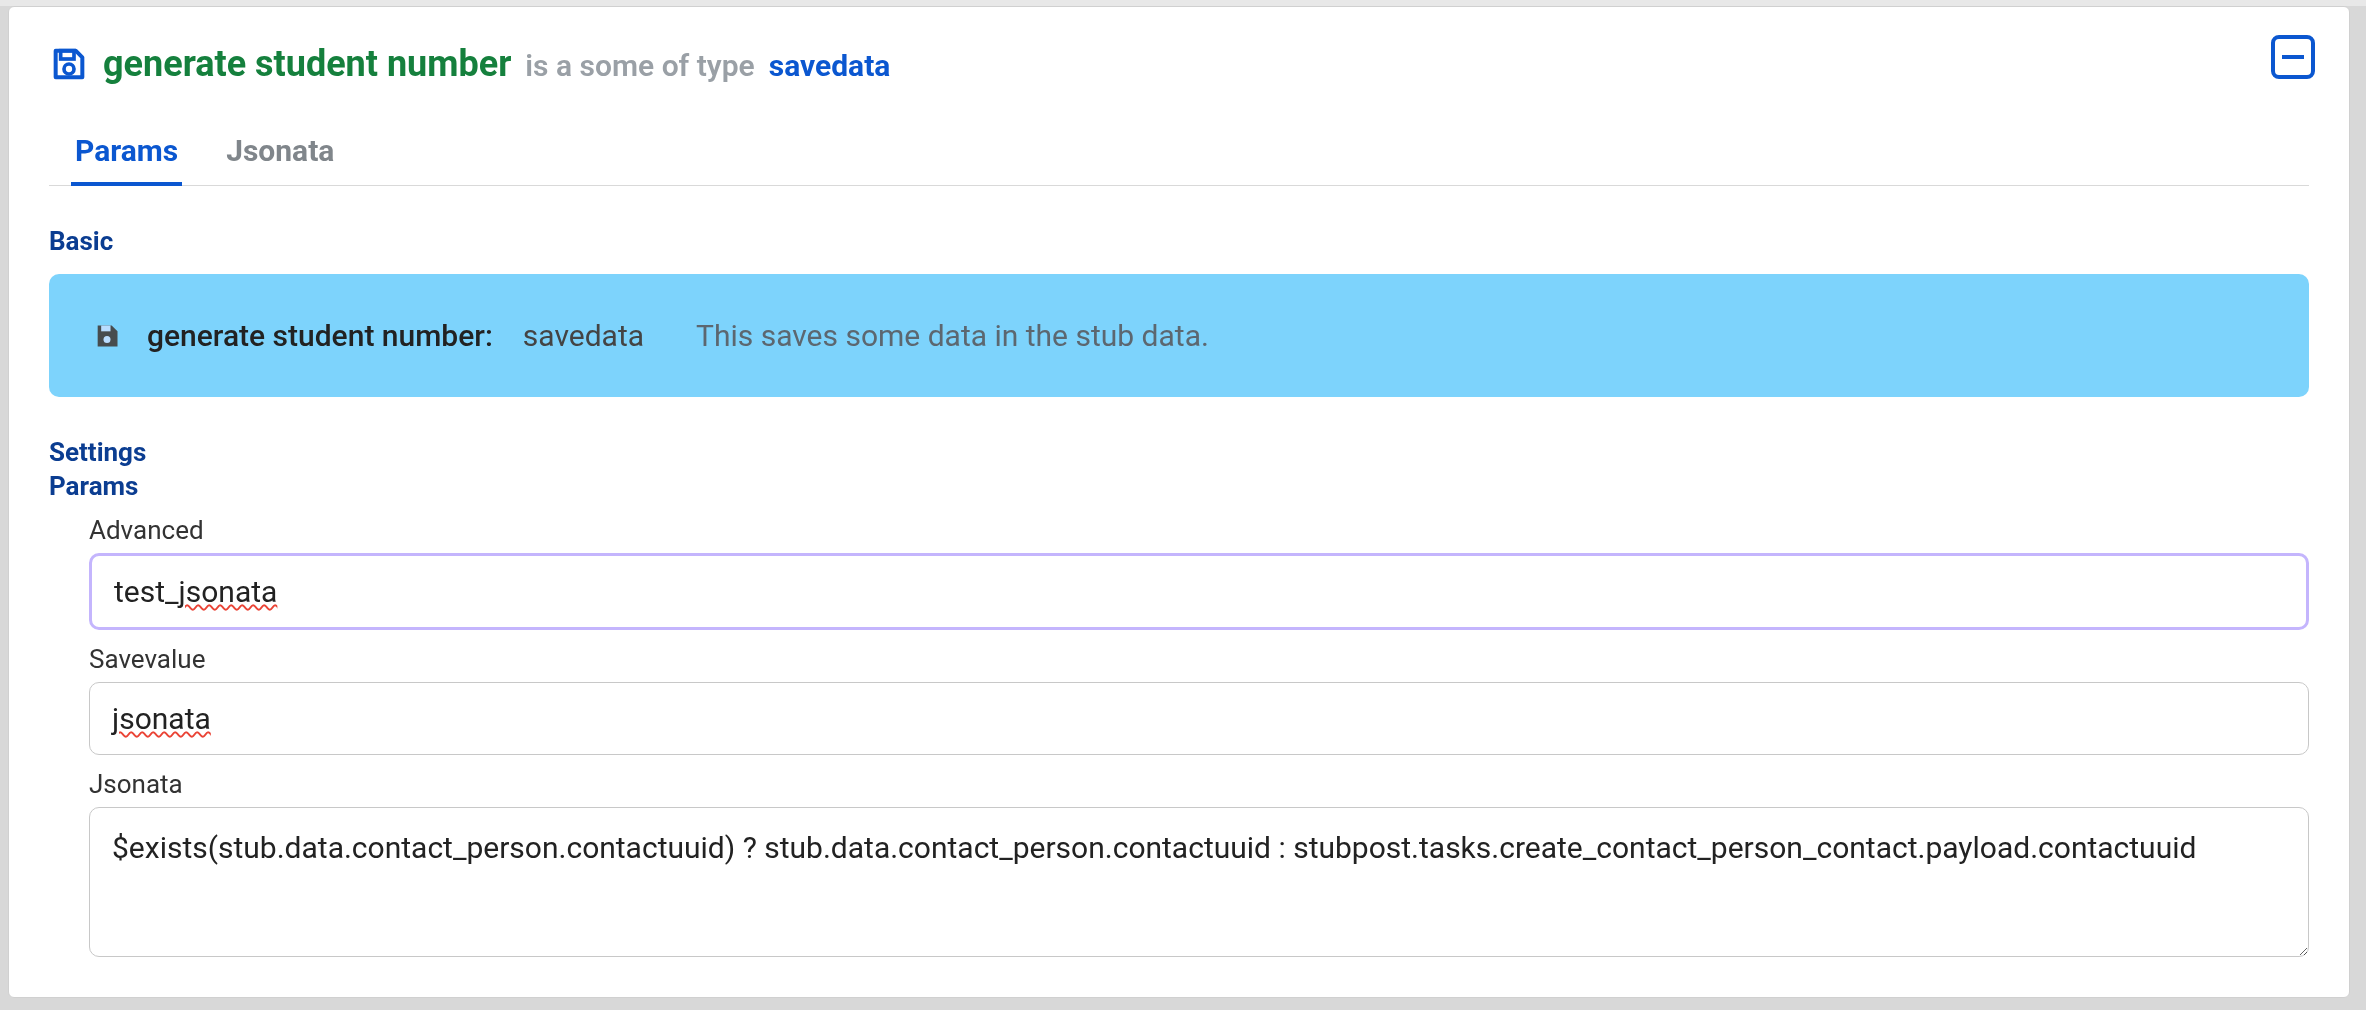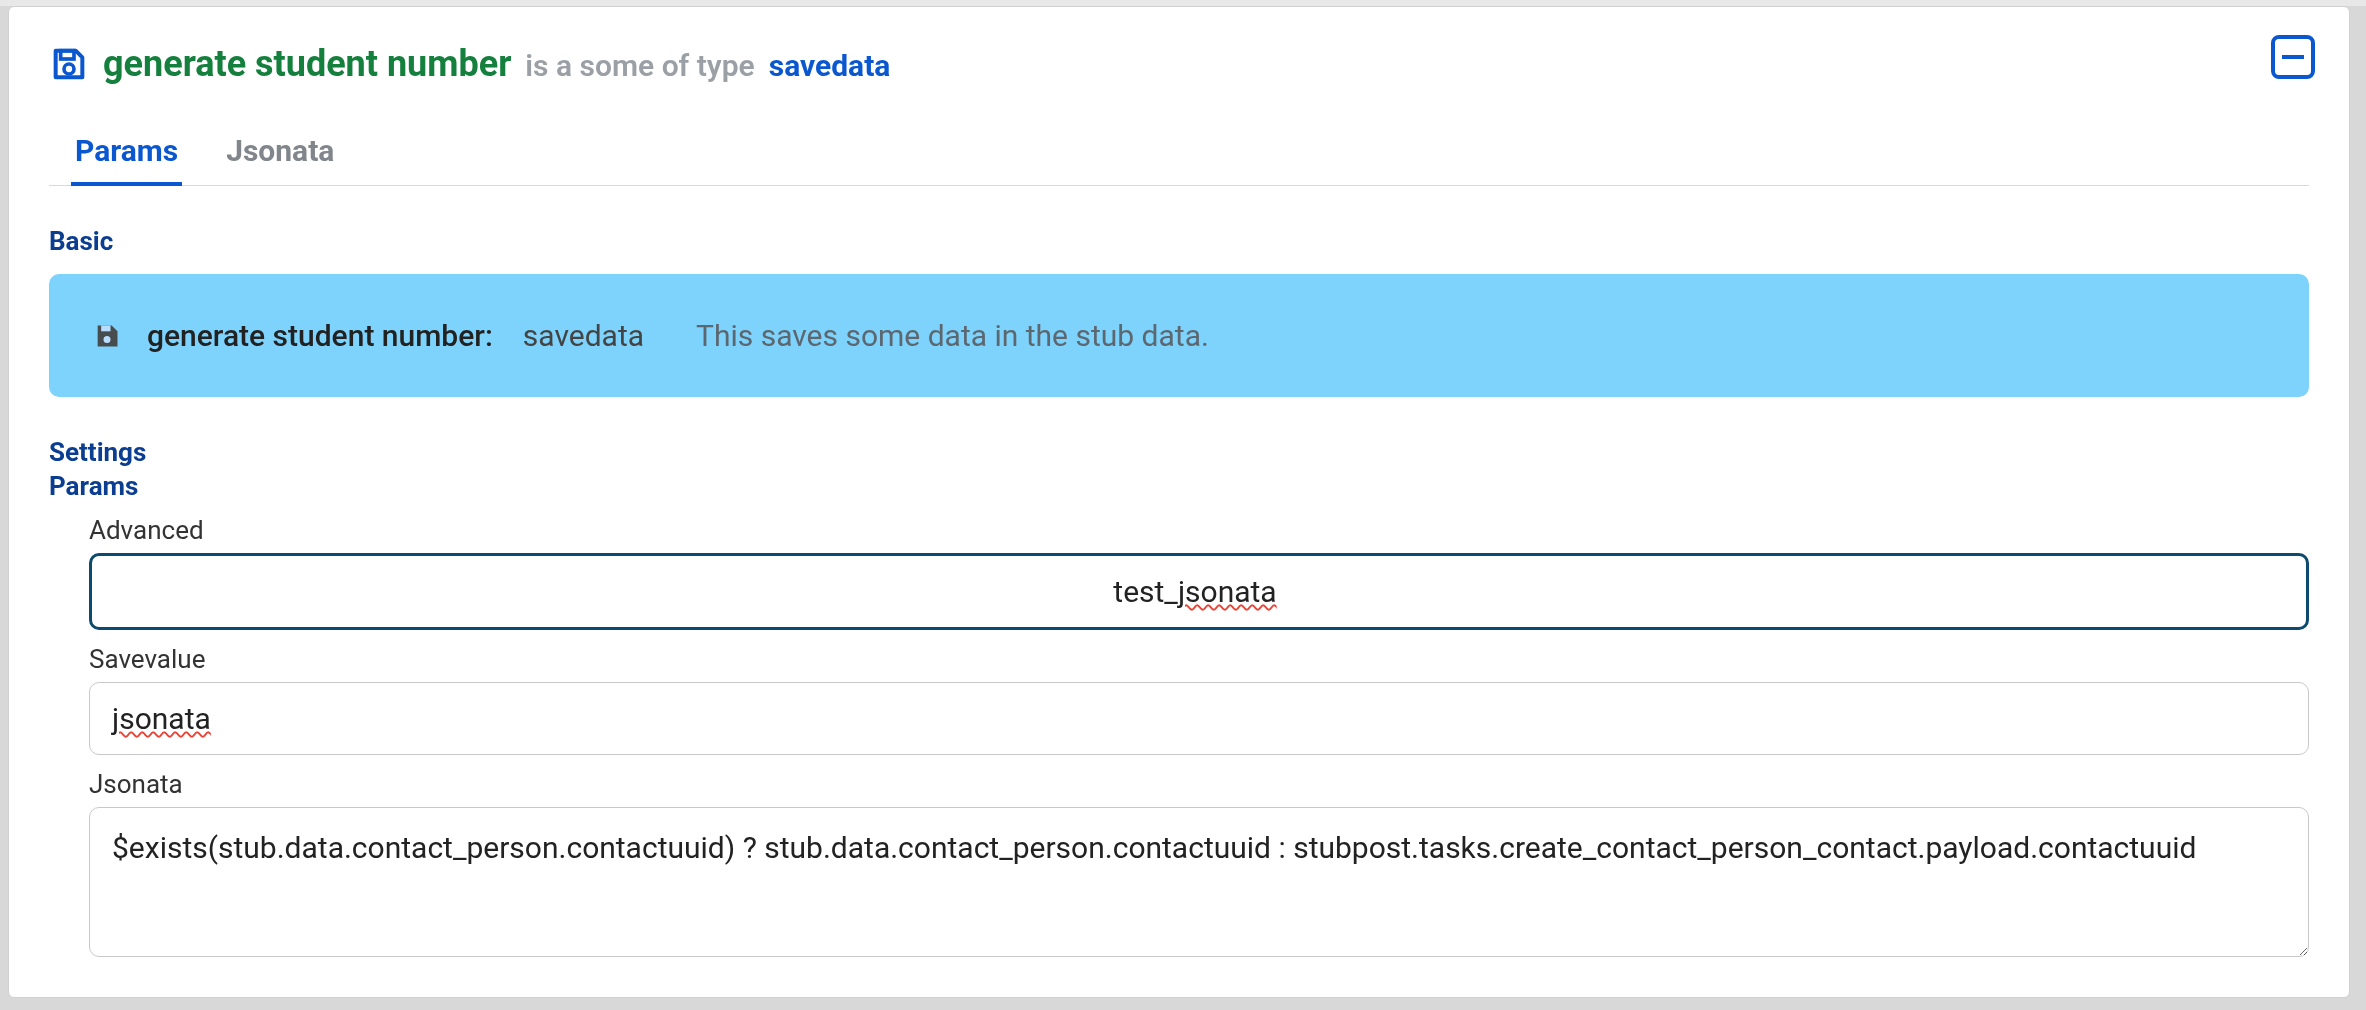--- a/index.html
+++ b/index.html
@@ -114,22 +114,21 @@
     border: 1.5px solid #c8c8c8;
     border-radius: 10px;
     font-size: 30px;
     padding: 18px 22px;
     font-family: inherit;
     color: #222;
     background: #fff;
     outline: none;
   }
   .field-input.focused {
-    border: 3px solid #0c4a6e;
-    text-align: center;
+    border: 3px solid #c4b5fd;
   }
   .spellwave {
     text-decoration: underline wavy #ea4335 1.5px;
     text-underline-offset: 2px;
   }
   .field-textarea {
     min-height: 150px;
     line-height: 1.45;
     resize: both;
   }

